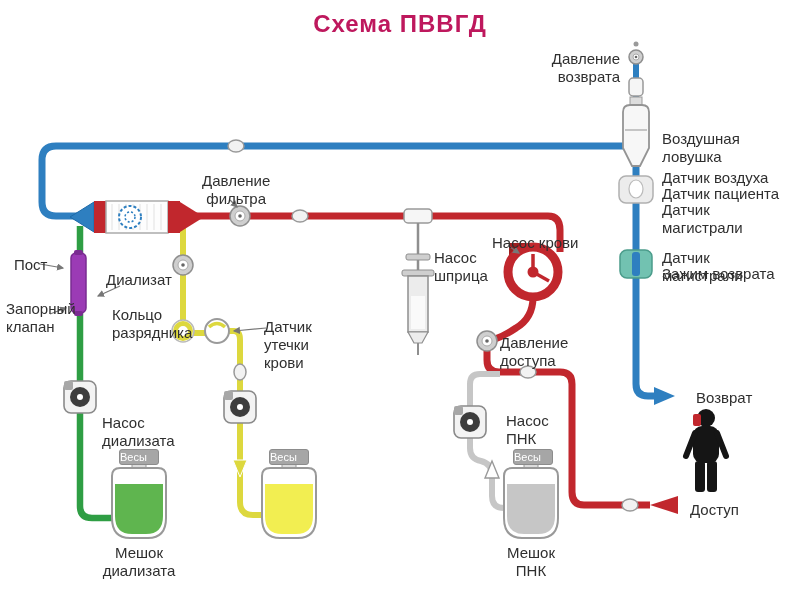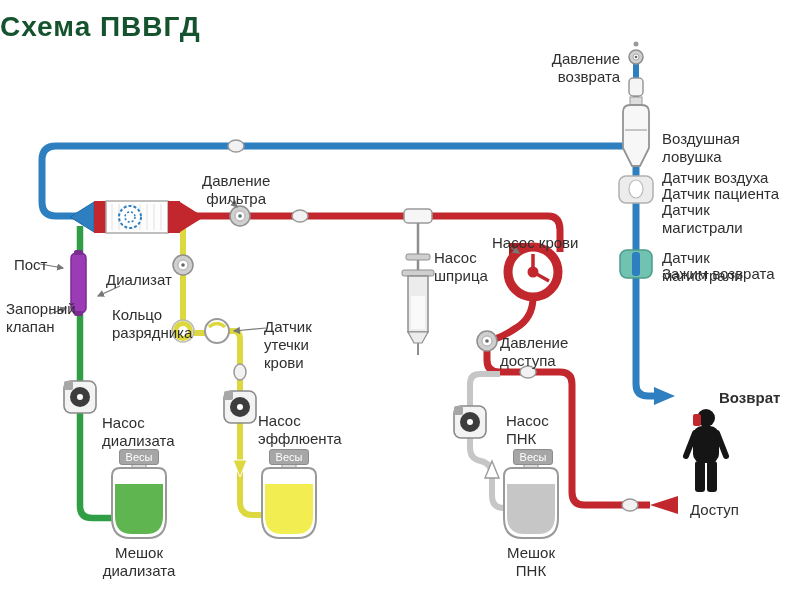--- a/index.html
+++ b/index.html
@@ -1,25 +1,25 @@
 <!DOCTYPE html>
 <html><head>
 <meta charset="utf-8">
 <style>
   * { margin:0; padding:0; box-sizing:border-box; }
   html,body { background:#ffffff; }
   .stage { position:relative; width:800px; height:600px; background:#fff;
            font-family:"Liberation Sans","DejaVu Sans",sans-serif; overflow:hidden; }
   .stage svg { position:absolute; left:0; top:0; }
   .lbl { position:absolute; font-size:15px; color:#2f2f2f; line-height:1.2; }
-  .title { left:0; top:10px; width:100%; font-size:28px;
-           color:#14532d; font-weight:600; letter-spacing:1px; }
+  .title { left:0; top:10px; width:100%; text-align:center; font-size:24px;
+           color:#be185d; font-weight:600; letter-spacing:1px; }
   .badge { position:absolute; width:40px; height:16px; background:#a6a6a6;
            border:1px solid #8c8c8c; border-radius:3px; color:#fff; font-size:11px;
-           line-height:14px; text-align:center; }
+           line-height:14px; text-align:left; }
   .center { text-align:center; }
   .right { text-align:right; }
 </style>
 </head>
 <body>
 
 <div class="stage">
 
   <svg width="800" height="600" viewBox="0 0 800 600">
     <defs>
@@ -208,35 +208,34 @@
 
   <div class="lbl title">Схема ПВВГД</div>
 
   <div class="lbl right" style="left:495px;top:50px;width:125px;">Давление возврата</div>
   <div class="lbl" style="left:662px;top:130px;width:130px;">Воздушная ловушка</div>
   <div class="lbl" style="left:662px;top:169px;width:130px;">Датчик воздуха</div>
   <div class="lbl" style="left:662px;top:185px;width:130px;">Датчик пациента</div>
   <div class="lbl" style="left:662px;top:201px;width:130px;">Датчик магистрали</div>
   <div class="lbl" style="left:662px;top:249px;width:130px;">Датчик магистрали</div>
   <div class="lbl" style="left:662px;top:265px;width:130px;">Зажим возврата</div>
-  <div class="lbl" style="left:719px;top:389px;width:70px;font-weight:bold;">Возврат</div>
+  <div class="lbl" style="left:696px;top:389px;width:70px;">Возврат</div>
 
   <div class="lbl" style="left:202px;top:172px;width:64px;text-align:right;">Давление фильтра</div>
   <div class="lbl" style="left:434px;top:249px;width:52px;">Насос шприца</div>
   <div class="lbl" style="left:492px;top:234px;width:90px;">Насос крови</div>
   <div class="lbl" style="left:500px;top:334px;width:115px;">Давление доступа</div>
 
   <div class="lbl" style="left:14px;top:256px;width:40px;">Пост</div>
   <div class="lbl" style="left:6px;top:300px;width:64px;">Запорный клапан</div>
   <div class="lbl" style="left:106px;top:271px;width:60px;">Диализат</div>
   <div class="lbl" style="left:264px;top:318px;width:88px;">Датчик утечки крови</div>
   <div class="lbl" style="left:112px;top:306px;width:74px;">Кольцо разрядника</div>
 
   <div class="lbl" style="left:102px;top:414px;width:72px;">Насос диализата</div>
-  <div class="lbl" style="left:258px;top:412px;width:78px;">Насос эффлюента</div>
   <div class="lbl" style="left:506px;top:412px;width:52px;">Насос ПНК</div>
 
   <div class="badge" style="left:119px;top:449px;">Весы</div>
   <div class="badge" style="left:269px;top:449px;">Весы</div>
   <div class="badge" style="left:513px;top:449px;">Весы</div>
 
   <div class="lbl center" style="left:99px;top:544px;width:80px;text-align:center;">Мешок диализата</div>
   <div class="lbl center" style="left:497px;top:544px;width:68px;">Мешок ПНК</div>
 
   <div class="lbl" style="left:690px;top:501px;width:60px;">Доступ</div>

